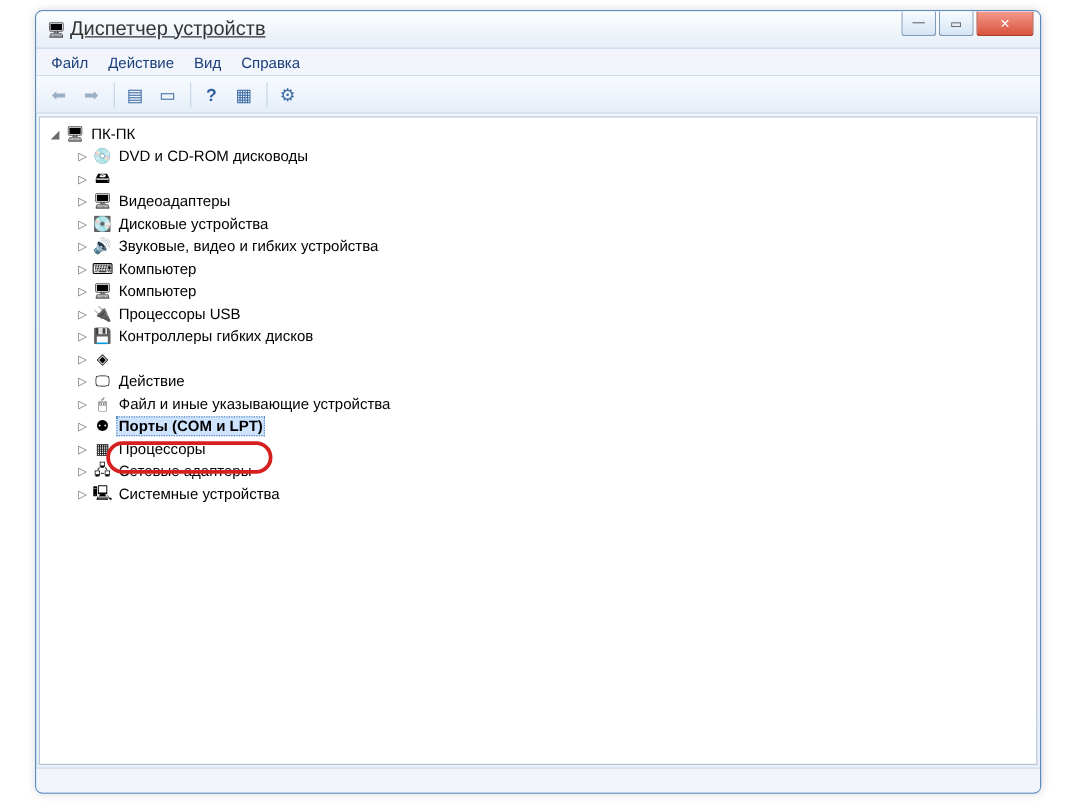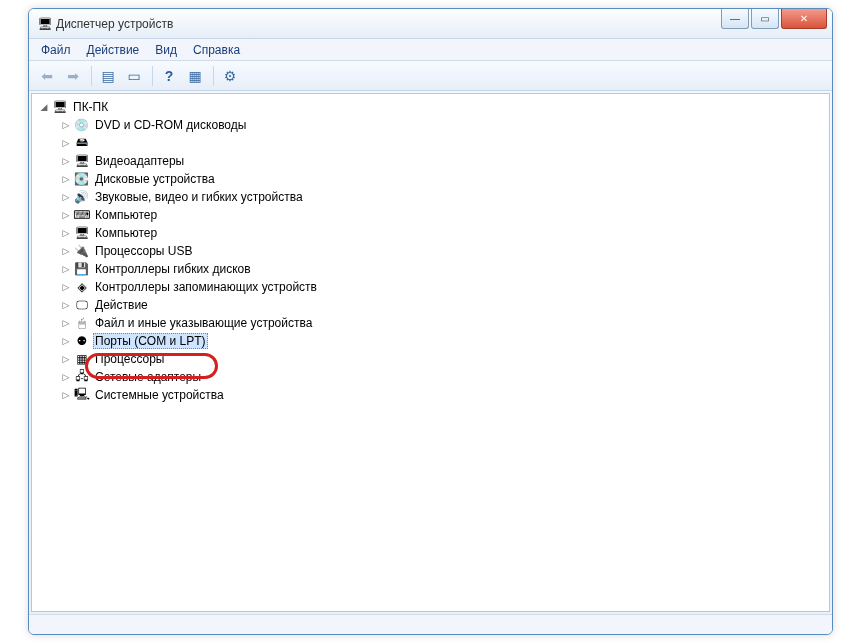--- a/index.html
+++ b/index.html
@@ -30,22 +30,23 @@
   .titlebar {
     height: 30px;
     background: linear-gradient(#fdfefe, #e6eef8);
     border-bottom: 1px solid #c7d6e8;
     display: flex;
     align-items: center;
     padding-left: 8px;
     position: relative;
   }
   .title-text {
-    font-size: 12px;
+    font-size: 16px;
     color: #333;
+    text-decoration: underline;
   }
   .win-controls {
     position: absolute;
     right: 0;
     top: 0;
     display: flex;
   }
   .win-btn {
     width: 28px;
     height: 20px;
@@ -143,20 +144,21 @@
     font-size: 12px;
   }
   .node-label {
     padding: 0 2px;
     cursor: pointer;
   }
   .node-label.selected {
     background: #cfe5ff;
     border: 1px dotted #5a8bbf;
     padding: 0 1px;
+    font-weight: bold;
   }
   .statusbar {
     height: 20px;
     background: #f2f6fc;
     border-top: 1px solid #d0dce8;
   }
   .highlight-ring {
     position: absolute;
     border: 3px solid #d62020;
     border-radius: 14px;
@@ -247,21 +249,20 @@
             <span class="node-label">Процессоры USB</span>
           </div>
           <div class="tree-node">
             <span class="expander">▷</span>
             <span class="node-icon">💾</span>
             <span class="node-label">Контроллеры гибких дисков</span>
           </div>
           <div class="tree-node">
             <span class="expander">▷</span>
             <span class="node-icon">◈</span>
-            <span class="node-label">Контроллеры запоминающих устройств</span>
           </div>
           <div class="tree-node">
             <span class="expander">▷</span>
             <span class="node-icon">🖵</span>
             <span class="node-label">Действие</span>
           </div>
           <div class="tree-node">
             <span class="expander">▷</span>
             <span class="node-icon">🖱</span>
             <span class="node-label">Файл и иные указывающие устройства</span>

